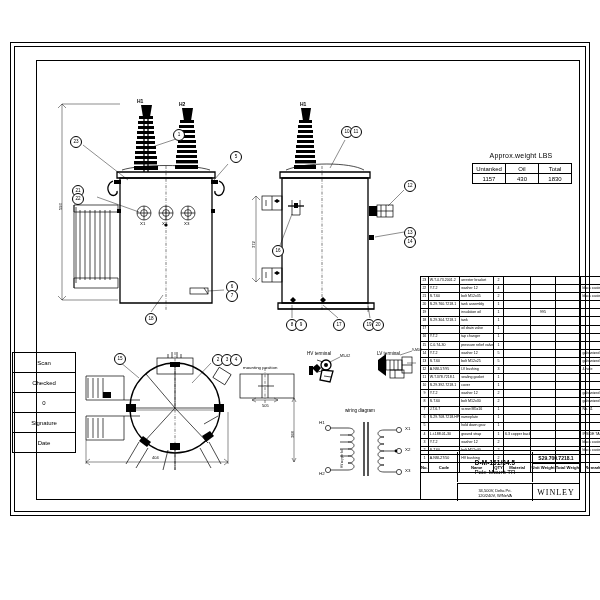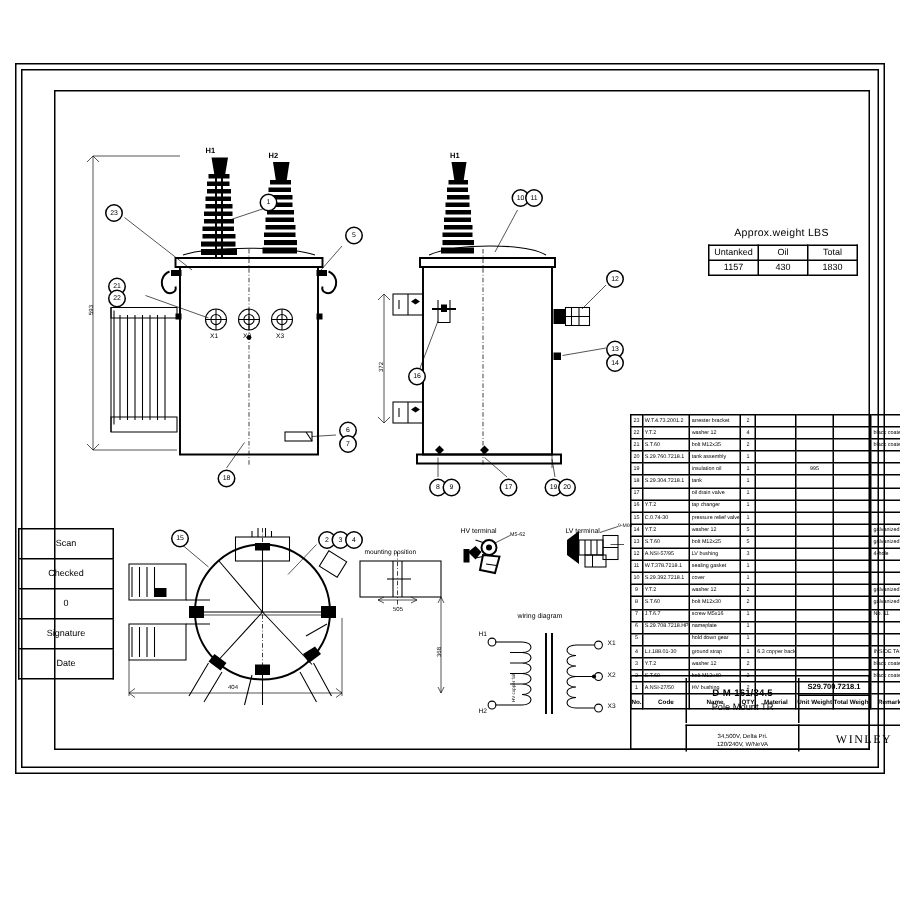--- a/index.html
+++ b/index.html
@@ -53,21 +53,21 @@
   #tb-spec{position:absolute;left:36px;top:32px;width:74px;height:17px;
            border-right:1px solid #000;border-left:1px solid #000;border-top:1px solid #000;
            display:flex;flex-direction:column;align-items:center;justify-content:center;
            font-size:4px;line-height:1.25;text-align:center;}
   #tb-code{position:absolute;left:111px;top:1px;width:48px;height:11px;
            border-bottom:1px solid #000;display:flex;align-items:center;justify-content:center;
            font-size:5px;font-weight:bold;}
   #tb-grid{position:absolute;left:111px;top:12px;width:48px;height:19px;}
   #tb-brand{position:absolute;left:111px;top:32px;width:48px;height:17px;border-top:1px solid #000;
             display:flex;align-items:center;justify-content:center;
-            font-family:"Liberation Serif",serif;font-size:8px;letter-spacing:1px;padding-left:20px;}
+            font-family:"Liberation Serif",serif;font-size:8px;letter-spacing:1px;}
   #tb-left{position:absolute;left:1px;top:30px;width:34px;height:19px;}
 
   
   #sig-table{left:12px;top:352px;font-size:6px;}
   #sig-table td{width:62px;height:19px;}
 
   
   .lbl{position:absolute;font-size:4.4px;white-space:nowrap;}
   .lbl-b{position:absolute;font-size:5px;font-weight:bold;white-space:nowrap;}
   .dim{position:absolute;font-size:4px;white-space:nowrap;}

